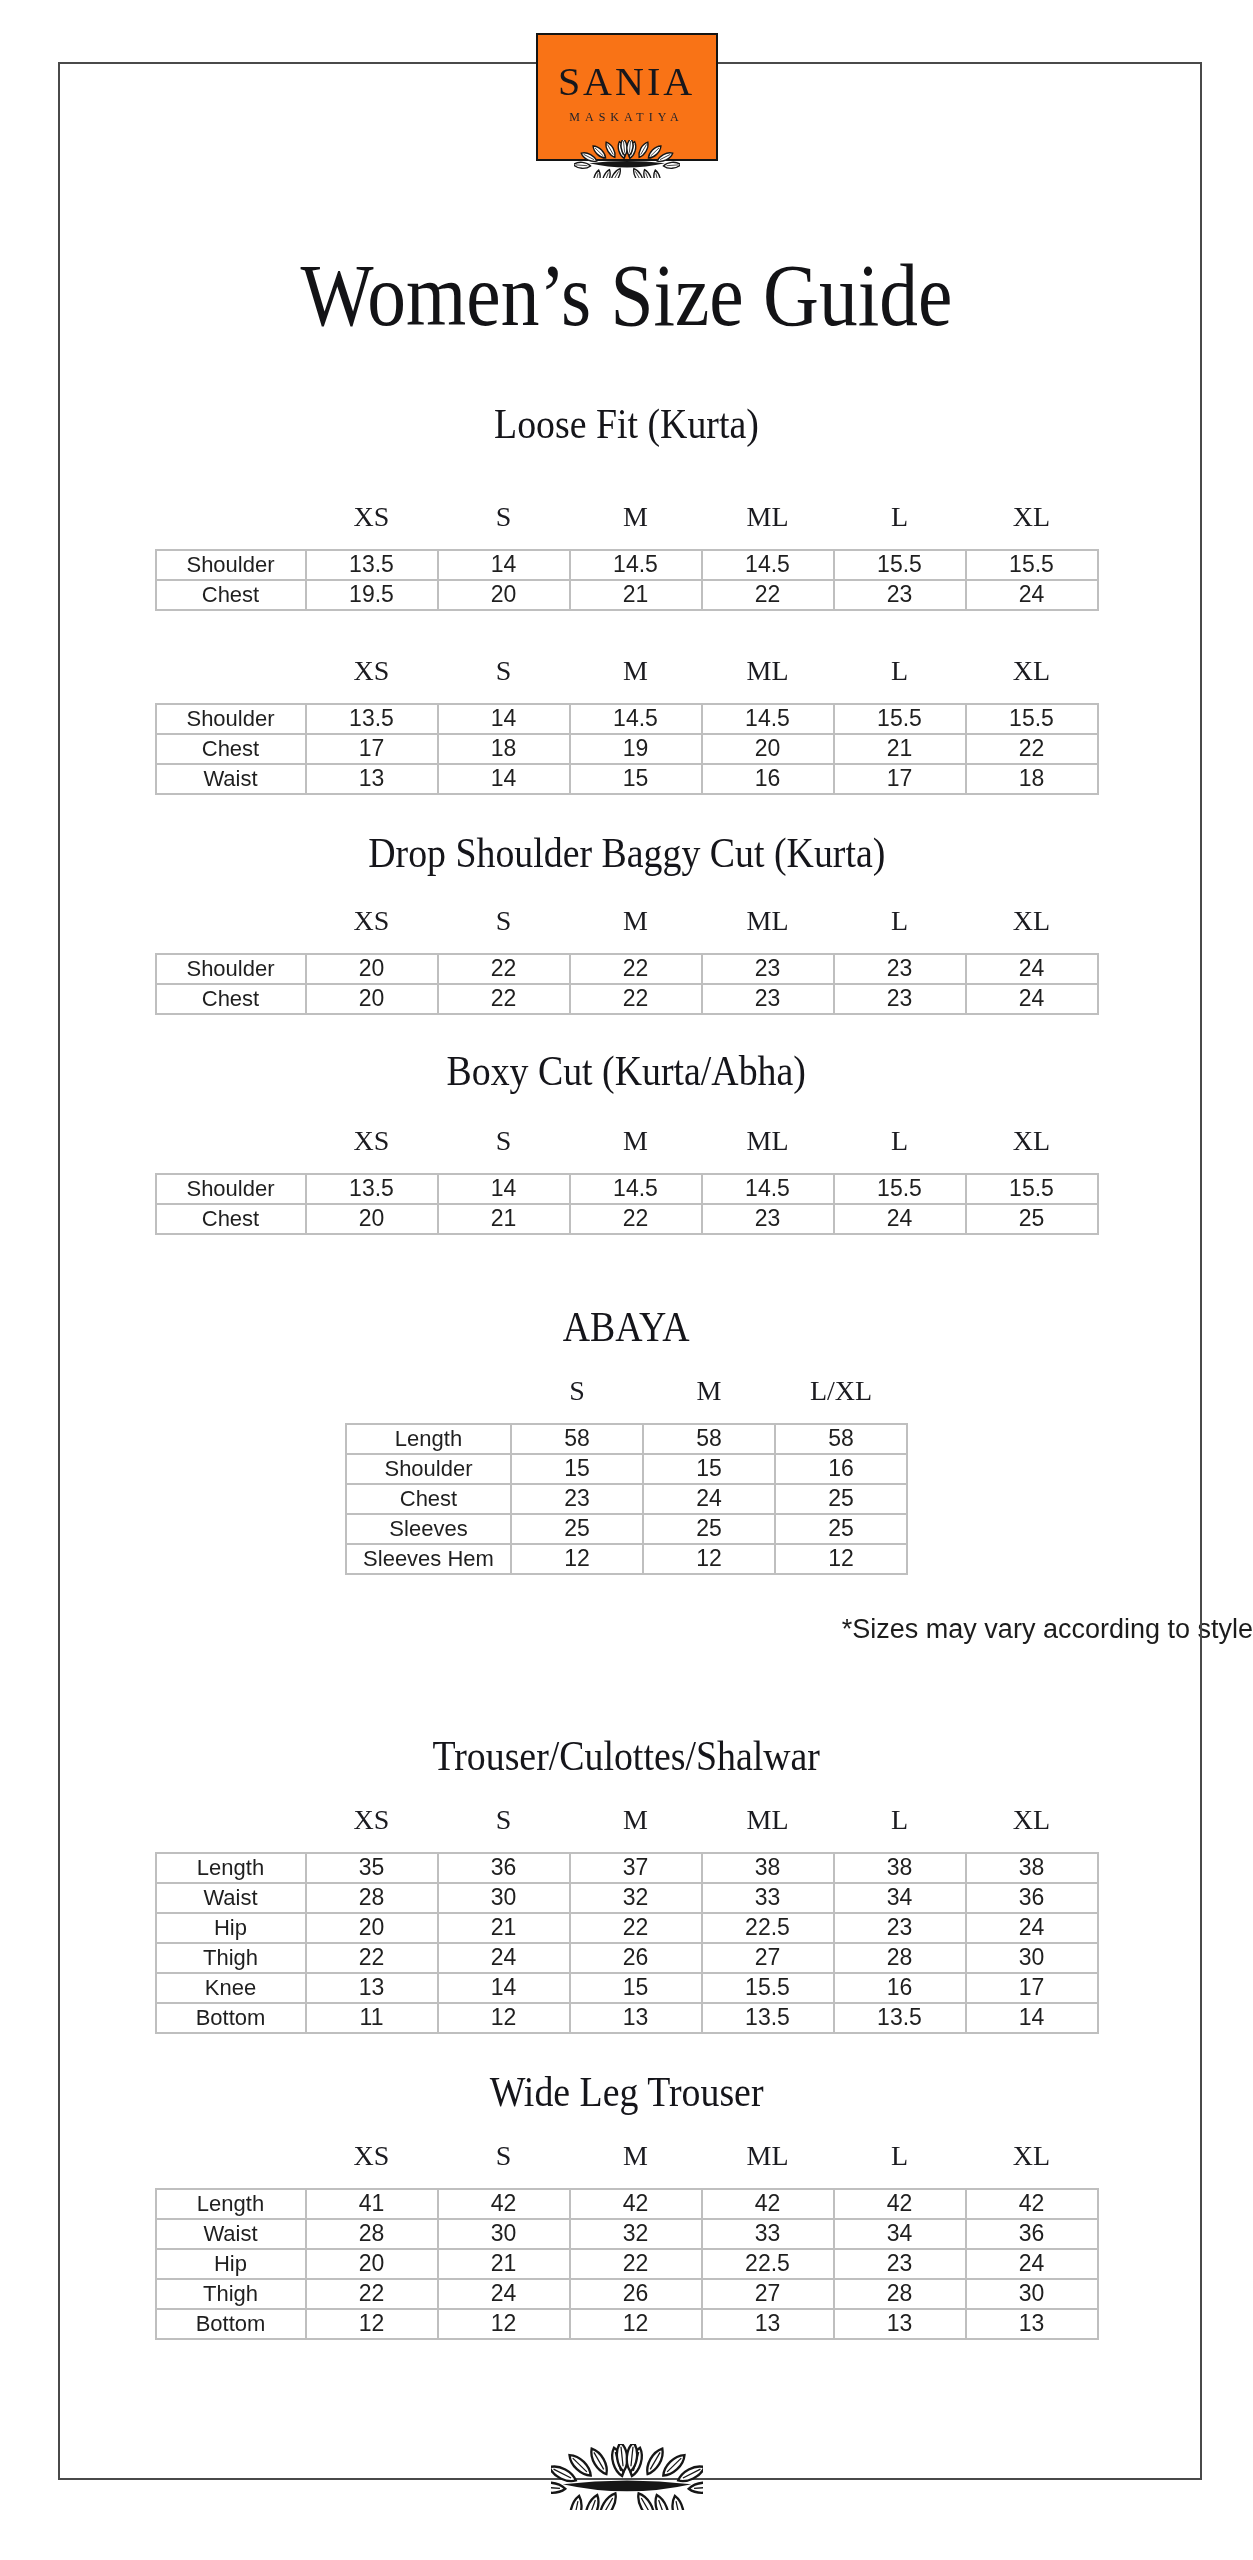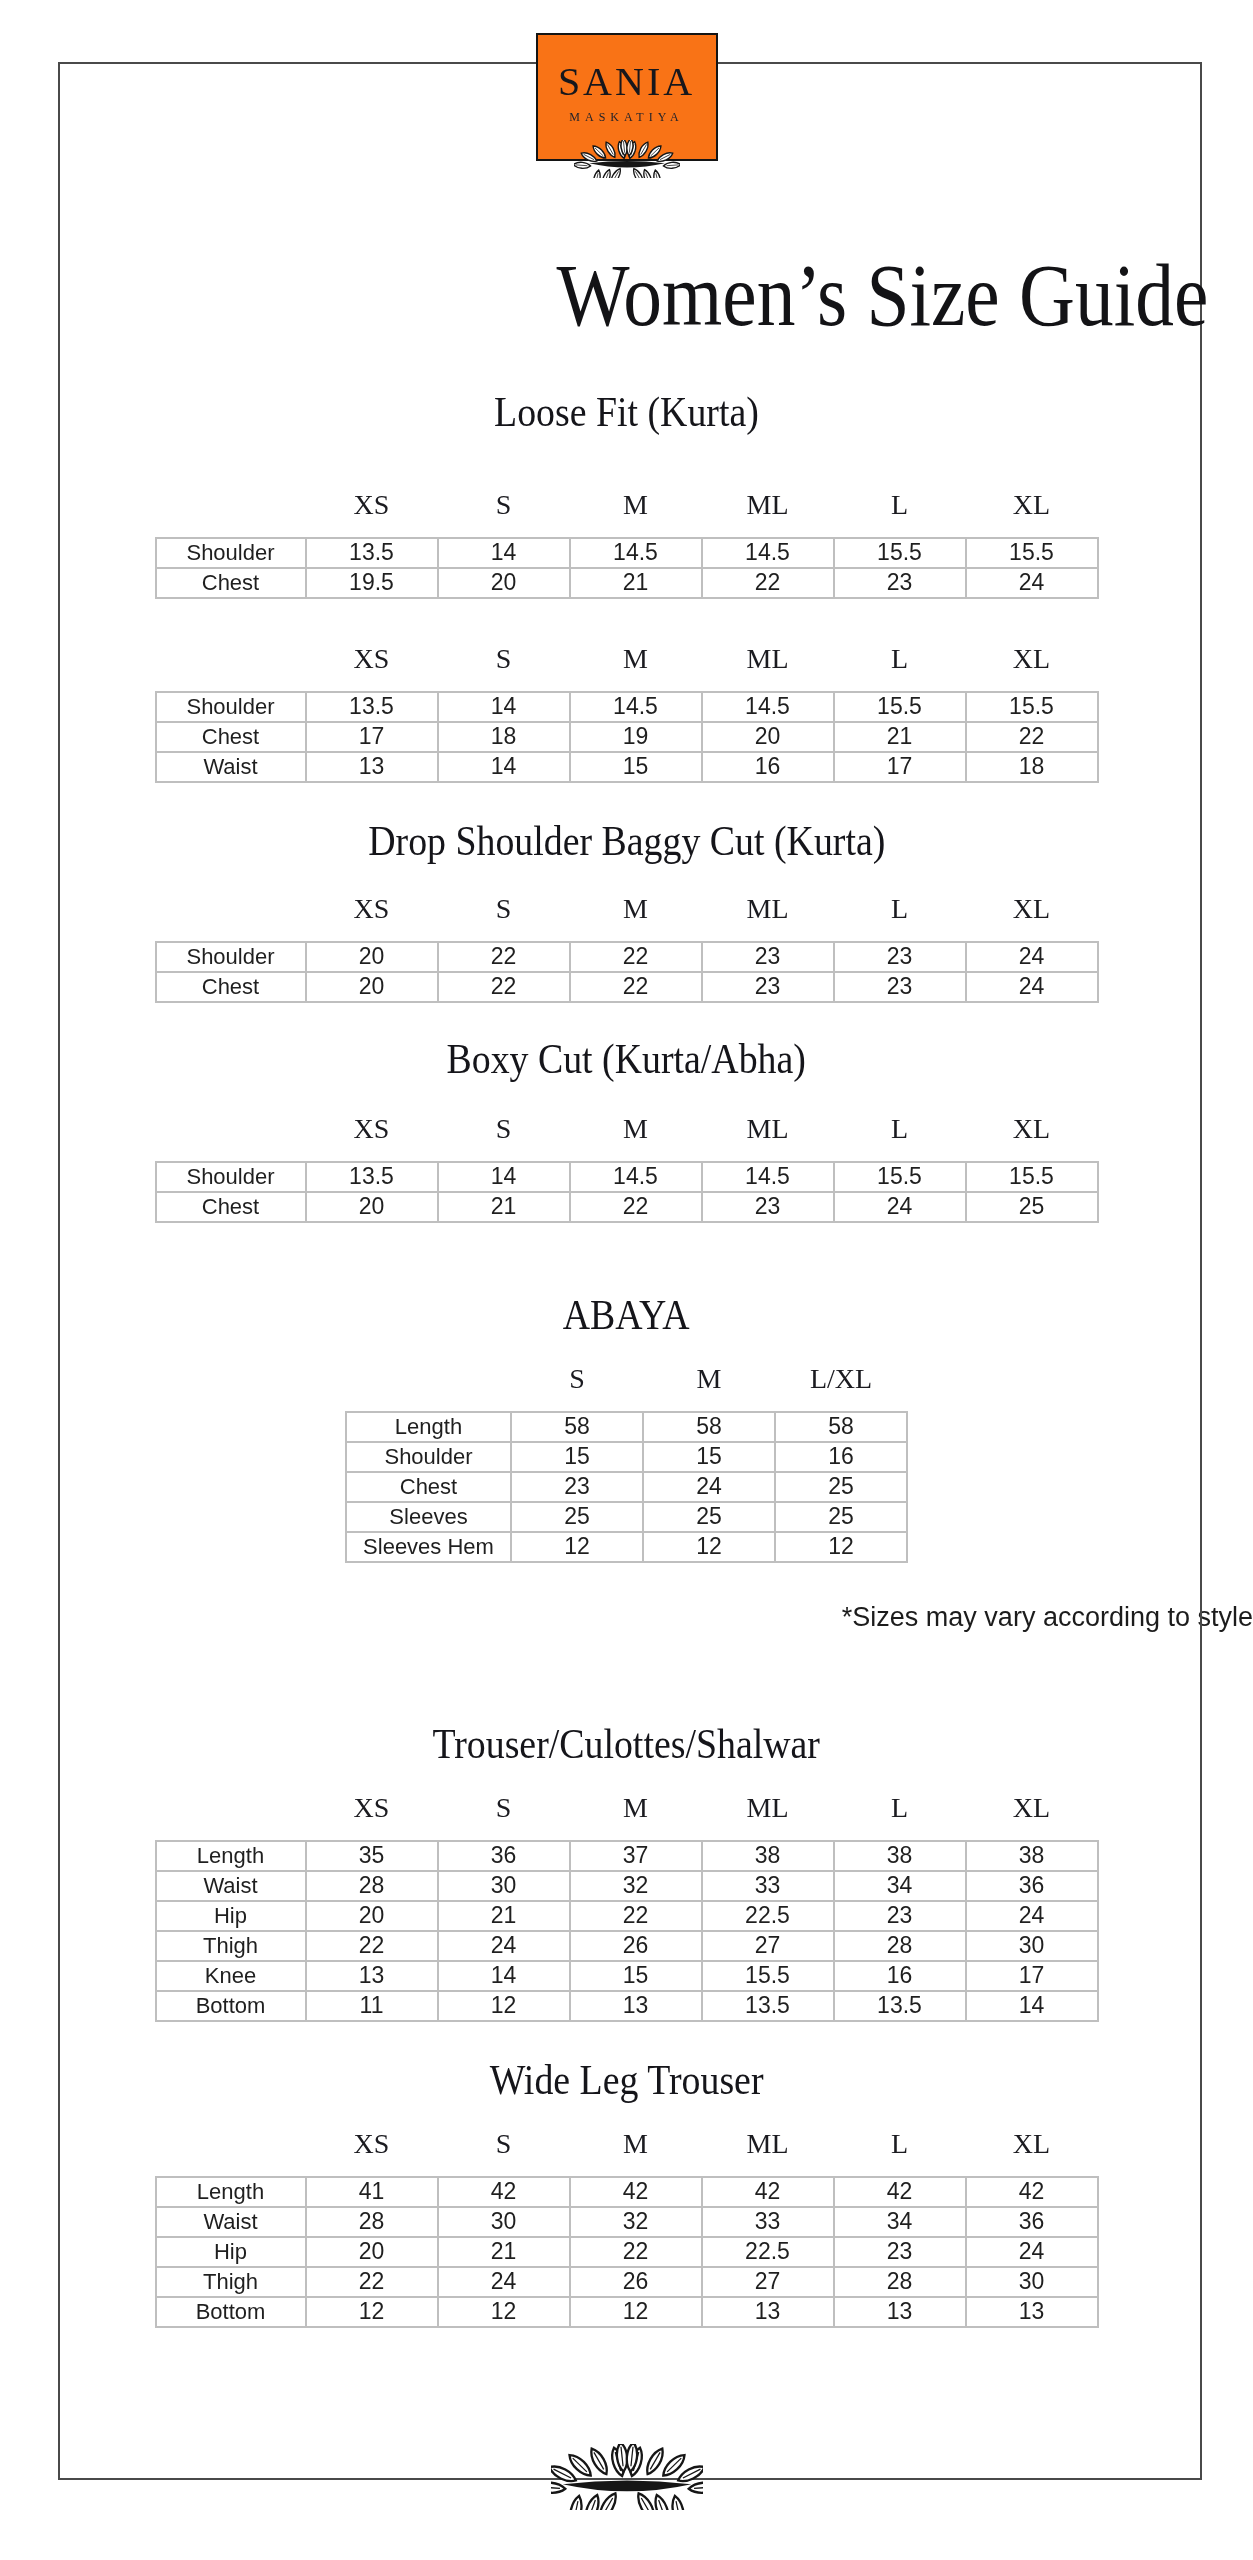--- a/index.html
+++ b/index.html
@@ -11,39 +11,39 @@
   .frame{position:absolute;left:58px;top:62px;right:51px;bottom:80px;border:2px solid #4a4a4a;pointer-events:none;}
 
   
   .logo-box{position:absolute;top:33px;left:50%;transform:translateX(-50%);width:178px;height:124px;
     border:2px solid #141414;background:#f97316;z-index:5;text-align:center;}
   .logo-name{font-family:"Liberation Serif",serif;font-size:40px;letter-spacing:3px;margin-top:23px;color:#17171c;}
   .logo-sub{font-family:"Liberation Serif",serif;font-size:12px;letter-spacing:5px;margin-top:5px;color:#23232a;}
   .logo-laurel{position:absolute;left:50%;bottom:-19px;transform:translateX(-50%);width:106px;height:38px;}
 
   
-  h1{margin:0;padding-top:250px;text-align:right;font-family:"Liberation Serif",serif;font-weight:400;
+  h1{margin:0;padding-top:250px;text-align:center;font-family:"Liberation Serif",serif;font-weight:400;
      font-size:88px;line-height:1.04;color:#131316;}
   .condense{display:inline-block;transform:scaleX(.88);transform-origin:center;}
 
   
   .section-title{margin:0;text-align:center;font-family:"Liberation Serif",serif;font-weight:400;
      font-size:43px;line-height:1;color:#15151a;}
 
   
   table.size{margin-left:auto;margin-right:auto;border-collapse:collapse;table-layout:fixed;}
   table.size td{border:2px solid #bfbfbf;height:30px;text-align:center;vertical-align:middle;
      font-size:23px;color:#1f1f1f;background:#fff;padding:0 2px;box-sizing:border-box;width:132px;}
   table.size td.lbl{width:150px;font-size:22px;border-radius:10px;}
   table.size tr.hdr td{border:none;background:transparent;font-family:"Liberation Serif",serif;
      font-size:28px;color:#1b1b20;height:32px;padding-bottom:16px;}
   table.size.narrow td.lbl{width:165px;}
 
   
-  #s1{margin-top:48px}  #s1 table{margin-top:56px}
+  #s1{margin-top:60px}  #s1 table{margin-top:56px}
   #s2{margin-top:44px}  #s2 table{margin-top:40px}
   #s3{margin-top:36px}  #s3 table{margin-top:31px}
   #s4{margin-top:34px}  #s4 table{margin-top:33px}
   #s5{margin-top:70px}  #s5 table{margin-top:27px}
   .note{margin-top:39px;text-align:right;font-size:27px;color:#1c1c1c;}
   #s6{margin-top:89px}  #s6 table{margin-top:27px}
   #s7{margin-top:36px}  #s7 table{margin-top:27px}
 
   .bottom-laurel{position:absolute;left:50%;top:2444px;transform:translateX(-50%);width:152px;height:66px;z-index:5;}
 </style>

